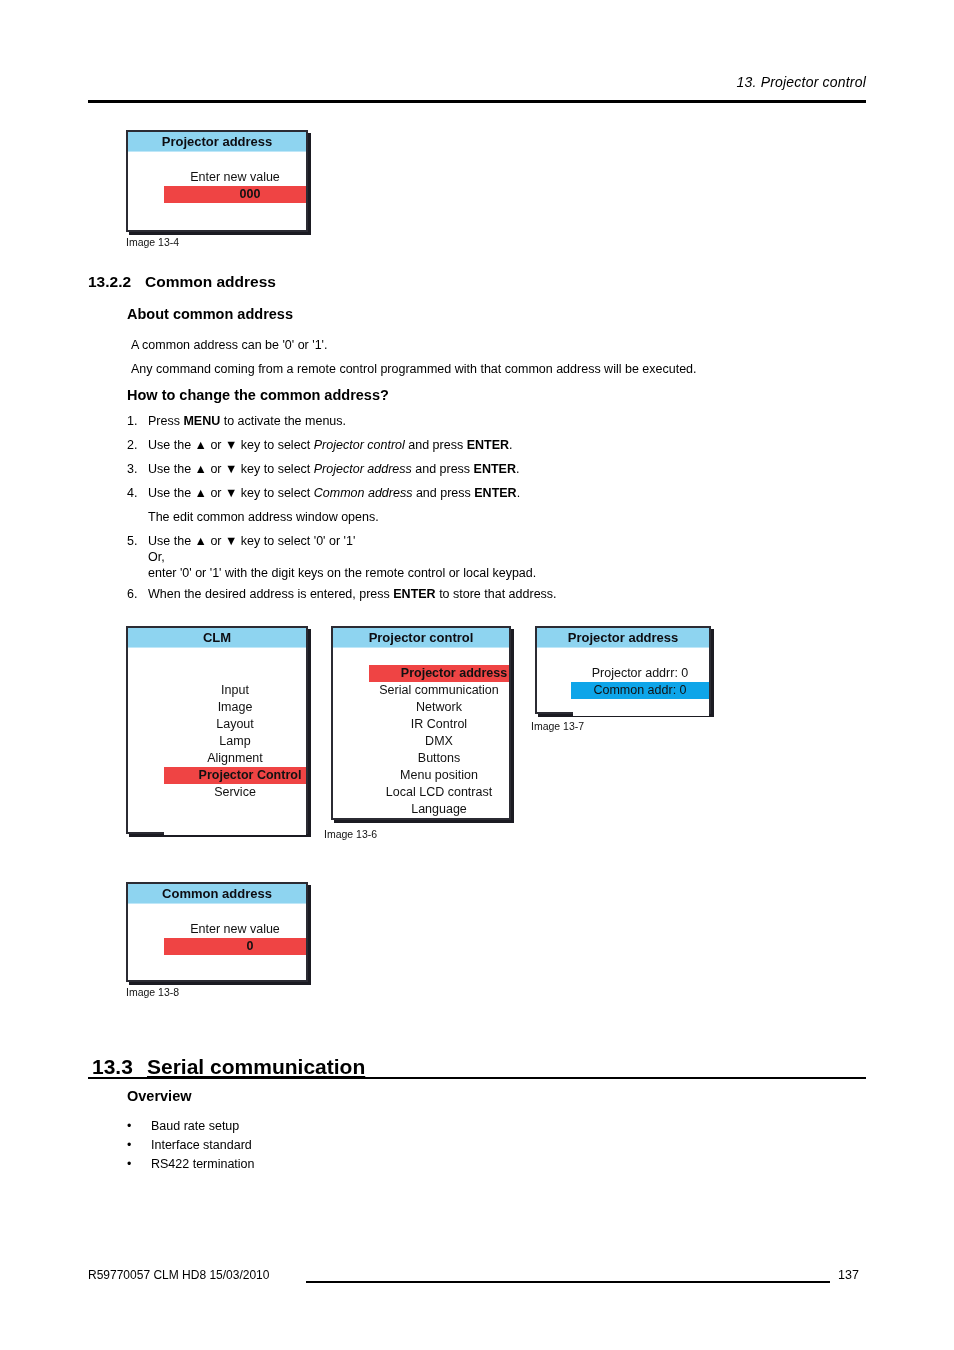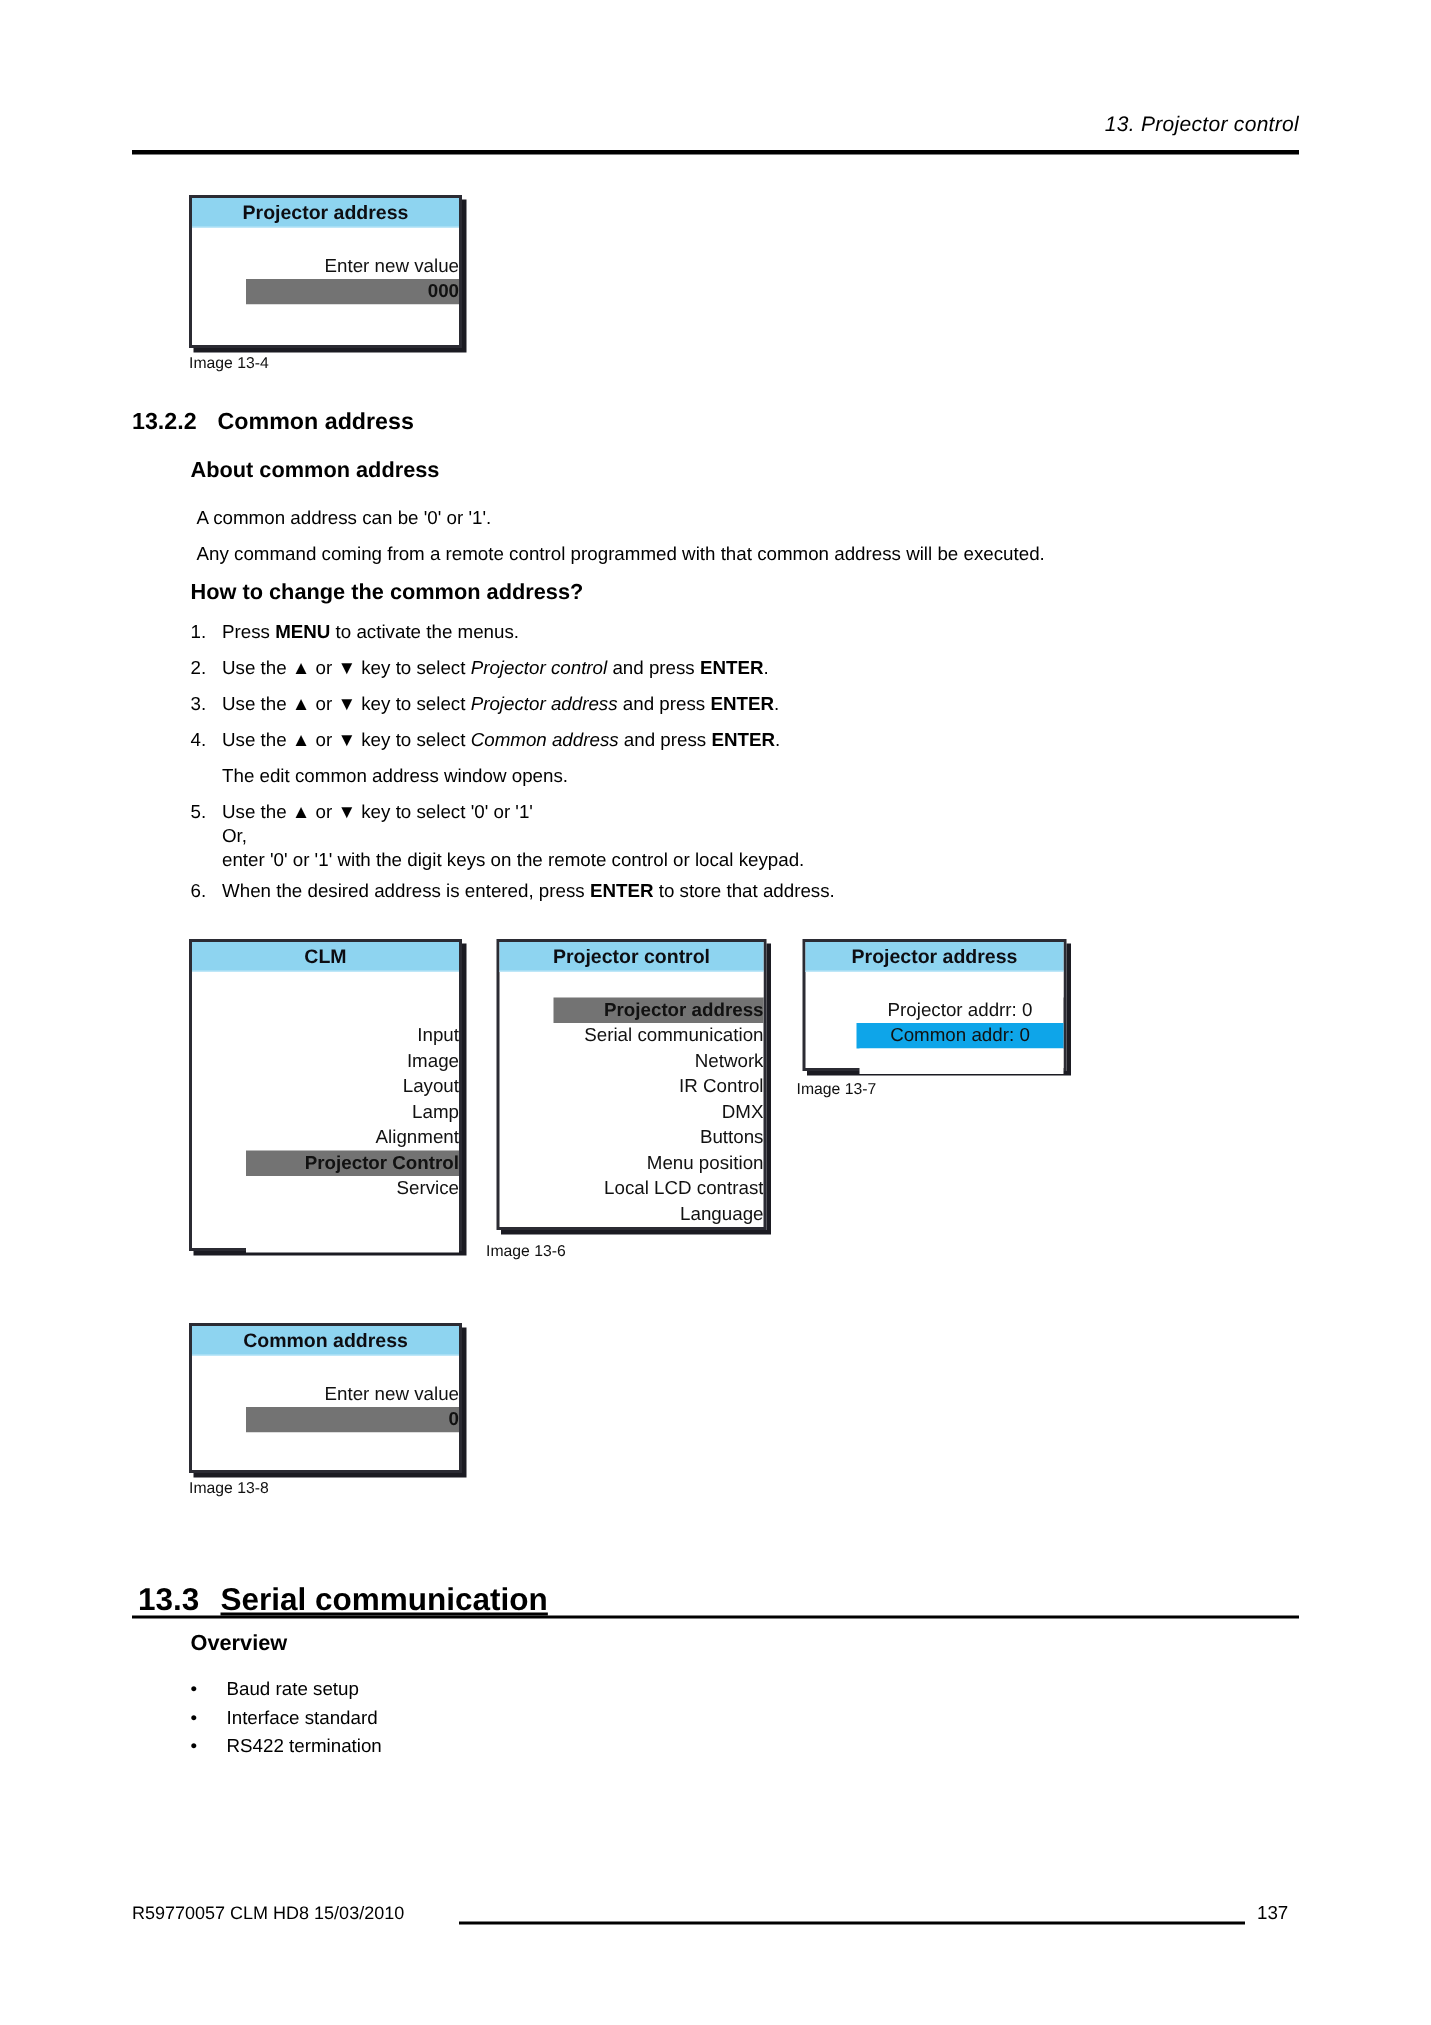--- a/index.html
+++ b/index.html
@@ -53,29 +53,29 @@
     font-size: 13px;
     line-height: 19px;
     height: 19px;
     color: #0d0d12;
     border-bottom: 1px solid #bfe7f8;
   }
   .osd .rows {
     padding: 0;
   }
   .osd .row {
-    text-align: right;
+    text-align: center;
     line-height: 17px;
     height: 17px;
     white-space: nowrap;
     overflow: hidden;
     margin-left: 36px;
   }
   .osd .row.sel {
-    background: #737373;
+    background: #ef4444;
     font-weight: bold;
     padding-left: 30px;
   }
   .osd .row.spacer { background: #ffffff; }
   .osd .kv {
     text-align: center;
     line-height: 17px;
     height: 17px;
     margin-left: 34px;
   }

